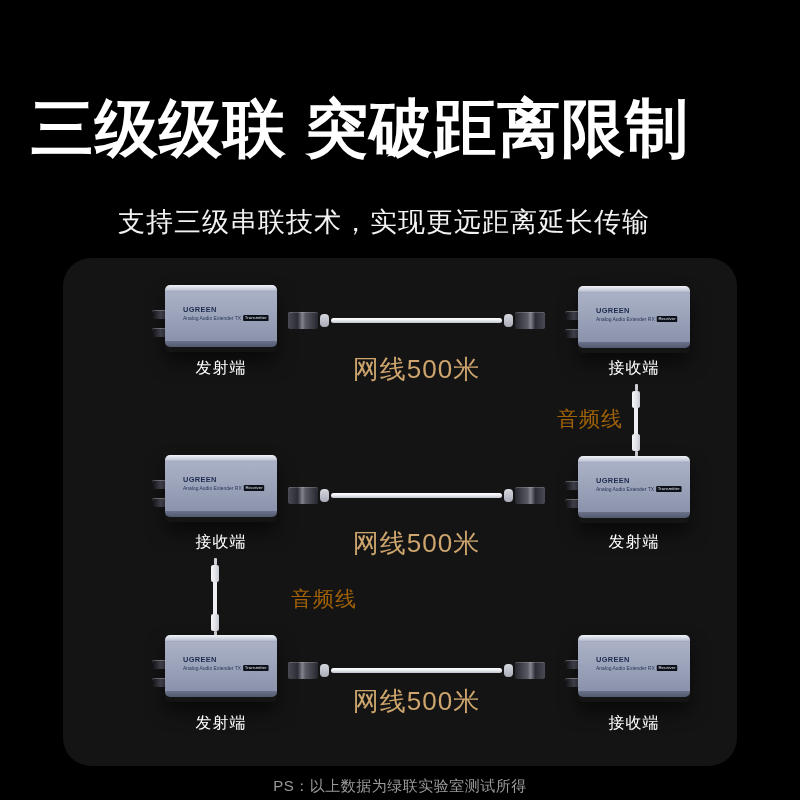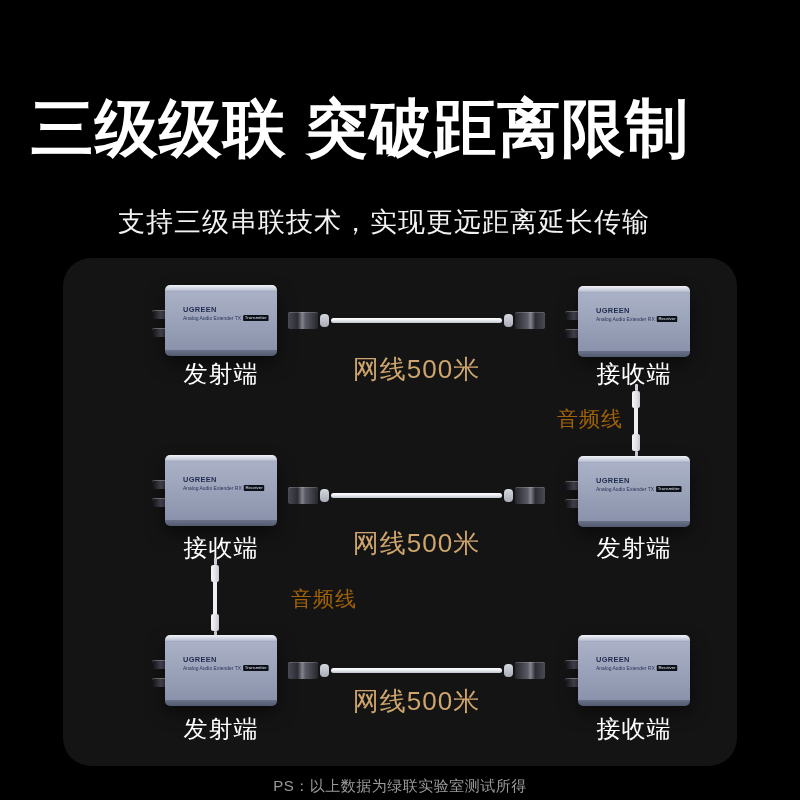--- a/index.html
+++ b/index.html
@@ -12,38 +12,38 @@
     text-align:center;font-size:27px;font-weight:500;color:#f2f2f2;letter-spacing:1px;}
 
   .panel{position:absolute;left:63px;top:258px;width:674px;height:508px;
     background:#141414;border-radius:28px;}
 
   
   .device{position:absolute;width:112px;height:67px;border-radius:5px;
     box-shadow:0 10px 18px rgba(0,0,0,.55);}
   .dev-top{height:7px;border-radius:5px 5px 0 0;
     background:linear-gradient(180deg,#f1f3f8 0%,#c3c9d8 70%,#9aa2ba 100%);}
-  .dev-face{height:58px;background:linear-gradient(180deg,#aab1c6 0%,#99a1b8 55%,#8b93ac 100%);
+  .dev-face{height:49px;background:linear-gradient(180deg,#aab1c6 0%,#99a1b8 55%,#8b93ac 100%);
     position:relative;overflow:hidden;}
   .dev-bot{height:6px;border-radius:0 0 5px 5px;
     background:linear-gradient(180deg,#6a7188 0%,#525a70 100%);}
   .dev-scale{transform:scale(.62);transform-origin:top left;position:absolute;
     left:18px;top:13px;width:160%;}
   .dev-brand{font-size:12px;font-weight:bold;letter-spacing:.5px;color:#1e2b4e;}
   .dev-line{margin-top:2px;font-size:8px;color:#2a3658;white-space:nowrap;
     display:flex;align-items:center;}
   .dev-badge{margin-left:3px;background:#0c1019;color:#dde2ec;border-radius:2px;
     padding:0 3px;font-size:7px;line-height:10px;}
   .jack{position:absolute;left:-13px;width:16px;height:9px;border-radius:2px;
     background:linear-gradient(90deg,#101014 0%,#3e3e48 55%,#20202a 100%);
     box-shadow:inset 0 1px 0 rgba(255,255,255,.25);}
   .jack.j1{top:25px;} .jack.j2{top:43px;}
 
   
-  .dev-label{position:absolute;font-size:24px;font-weight:500;color:#ffffff;
+  .dev-label{position:absolute;font-size:16px;font-weight:500;color:#ffffff;
     text-align:center;letter-spacing:1px;}
   .net-label{position:absolute;font-size:26px;font-weight:normal;color:#cda56d;
     text-align:center;letter-spacing:1px;}
 
   
   .eth{position:absolute;width:257px;height:24px;display:flex;align-items:center;}
   .eth .conn{width:30px;height:17px;border-radius:2px;flex:0 0 auto;
     background:linear-gradient(90deg,#4a4a54 0%,#2d2d35 32%,#83838e 48%,#5a5a64 58%,#26262e 100%);
     box-shadow:inset 0 1px 0 rgba(255,255,255,.18);}
   .eth .conn.r{transform:scaleX(-1);}

